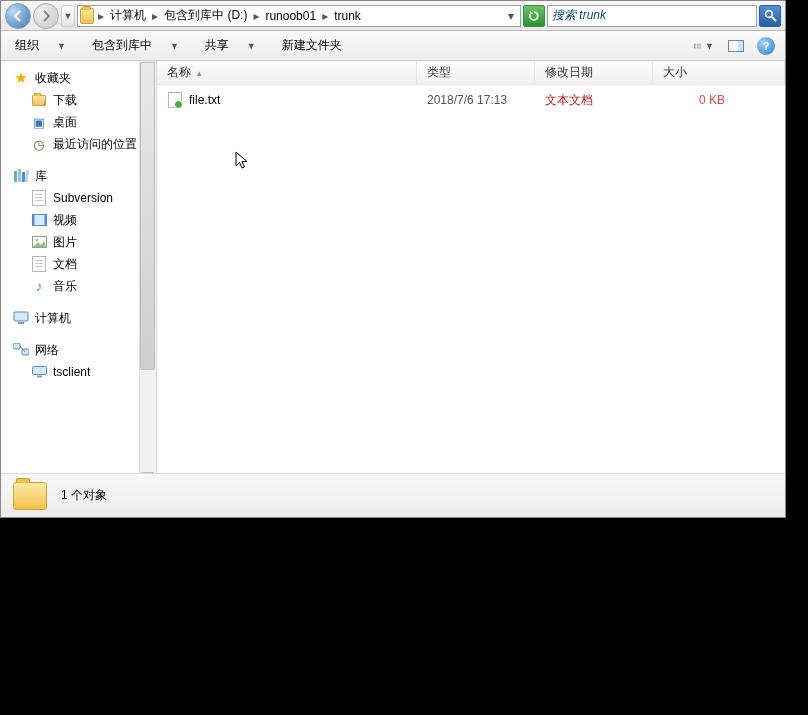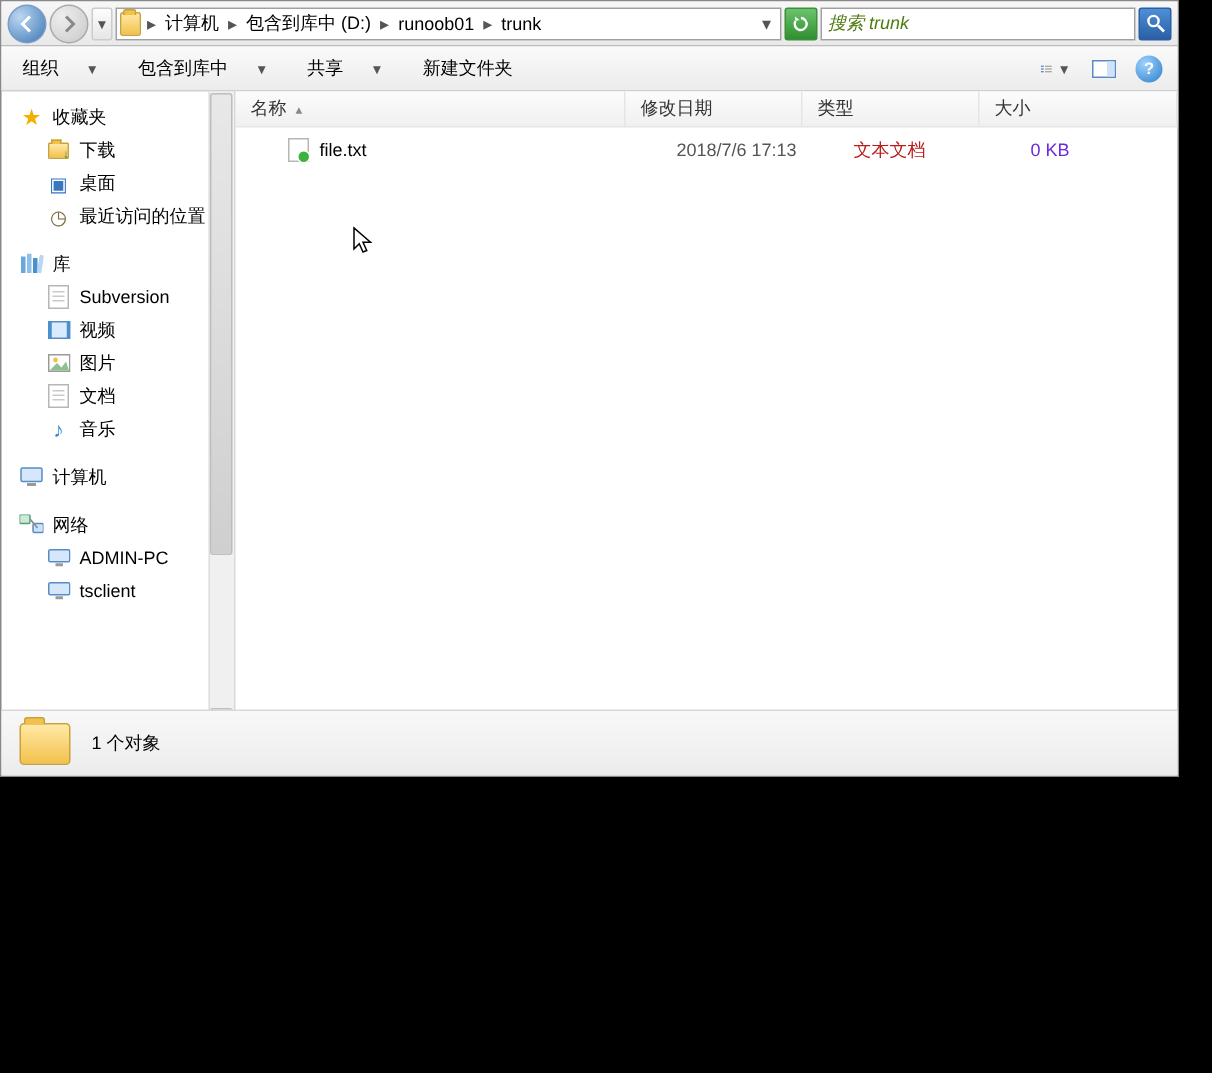--- a/index.html
+++ b/index.html
@@ -12,21 +12,21 @@
   .navbtn { width: 26px; height: 26px; border-radius: 50%; display: flex; align-items: center; justify-content: center; border: 1px solid #7a9dc4; background: radial-gradient(circle at 30% 30%, #bcd7f2, #3c78b4); color: #fff; }
   .navbtn.fwd { background: radial-gradient(circle at 30% 30%, #eee, #c9c9c9); border-color: #aaa; color: #888; }
   .recent { width: 14px; height: 22px; display: flex; align-items: center; justify-content: center; color: #555; border: 1px solid #ccc; background: linear-gradient(#fdfdfd,#e6e6e6); border-radius: 2px; }
   .addrbar { flex: 1; height: 22px; border: 1px solid #a0a0a0; background: #fff; display: flex; align-items: center; padding: 0 2px; gap: 0; }
   .folder-ic { width: 18px; height: 16px; background: linear-gradient(#ffe9a6,#f3c14b); border: 1px solid #caa23a; border-radius: 2px; position: relative; margin-right: 2px; }
   .folder-ic::before { content: ""; position: absolute; top: -3px; left: 1px; width: 7px; height: 3px; background: #f3c14b; border: 1px solid #caa23a; border-bottom: 0; border-radius: 2px 2px 0 0; }
   .crumb { padding: 0 4px; height: 20px; display: flex; align-items: center; gap: 2px; }
   .sep { color: #555; padding: 0 2px; }
   .addr-dd { margin-left: auto; color: #555; padding: 0 4px; }
   .refresh { width: 22px; height: 22px; border: 1px solid #3c8f3c; background: linear-gradient(#6cc36c,#2f8f2f); color: #fff; display: flex; align-items: center; justify-content: center; border-radius: 2px; }
-  .searchbox { width: 210px; height: 22px; border: 1px solid #a0a0a0; background: #fff; display: flex; align-items: center; padding: 0 4px; color: #4d7c0f; font-style: italic; }
+  .searchbox { width: 210px; height: 22px; border: 1px solid #a0a0a0; background: #fff; display: flex; align-items: center; padding: 0 4px; color: #0c4a6e; font-style: italic; }
   .searchbtn { width: 22px; height: 22px; border: 1px solid #2a5fa5; background: linear-gradient(#4f8fd6,#2a5fa5); color: #fff; display: flex; align-items: center; justify-content: center; border-radius: 2px; }
 
   
   .toolbar { height: 30px; display: flex; align-items: center; background: linear-gradient(#fafafa,#ececec); border-bottom: 1px solid #d0d0d0; padding: 0 10px; gap: 18px; }
   .tbitem { display: flex; align-items: center; gap: 18px; height: 22px; padding: 0 4px; }
   .dd { color: #555; font-size: 9px; }
   .tbright { margin-left: auto; display: flex; align-items: center; gap: 10px; }
   .iconbtn { width: 22px; height: 20px; display: flex; align-items: center; justify-content: center; border: 1px solid transparent; }
   .help { width: 18px; height: 18px; border-radius: 50%; background: radial-gradient(circle at 35% 30%, #9fd2ff, #2a7ec9); color: #fff; display: flex; align-items: center; justify-content: center; font-weight: bold; font-size: 11px; }
 
@@ -57,26 +57,26 @@
   
   .listpane { flex: 1; display: flex; flex-direction: column; }
   .cols { display: flex; height: 24px; border-bottom: 1px solid #e5e5e5; background: linear-gradient(#fcfcfc,#f0f0f0); }
   .col { padding: 0 10px; display: flex; align-items: center; gap: 6px; border-right: 1px solid #e5e5e5; color: #333; }
   .col.name { width: 260px; }
   .col.mod { width: 118px; }
   .col.type { width: 118px; }
   .col.size { flex: 1; }
   .sortglyph { color: #888; font-size: 9px; }
   .rows { flex: 1; padding-top: 4px; }
-  .row { display: flex; height: 22px; align-items: center; padding-left: 24px; }
+  .row { display: flex; height: 22px; align-items: center; }
   .cell { padding: 0 10px; display: flex; align-items: center; gap: 6px; }
   .cell.name { width: 260px; }
   .cell.mod { width: 118px; color: #555; }
   .cell.type { width: 118px; color: #b91c1c; }
-  .cell.size { flex: 1; justify-content: flex-start; padding-right: 24px; color: #6d28d9; }
+  .cell.size { flex: 1; justify-content: center; padding-right: 24px; color: #ef4444; }
   .file-ic { width: 14px; height: 16px; background: #fff; border: 1px solid #b6b6b6; position: relative; }
   .file-ic::after { content: ""; position: absolute; right: -2px; bottom: -2px; width: 7px; height: 7px; border-radius: 50%; background: #3cb33c; border: 1px solid #fff; }
 
   
   .status { position: absolute; left: 0; right: 0; bottom: 0; height: 44px; border-top: 1px solid #d9d9d9; background: linear-gradient(#f8f8f8,#ececec); display: flex; align-items: center; padding: 0 12px; gap: 14px; }
   .bigfolder { width: 34px; height: 28px; background: linear-gradient(#ffe9a6,#f3c14b); border: 1px solid #caa23a; border-radius: 3px; position: relative; }
   .bigfolder::before { content: ""; position: absolute; top: -5px; left: 2px; width: 12px; height: 4px; background: #f3c14b; border: 1px solid #caa23a; border-bottom: 0; border-radius: 2px 2px 0 0; }
 
   .cursor { position: absolute; left: 234px; top: 150px; pointer-events: none; }
 
@@ -275,50 +275,41 @@
             </span>
             <span>网络</span>
           </div>
         <div class="node l2">
             <span class="ic pc-ic">
               <svg width="15" height="12" viewBox="0 0 15 12">
                 <rect x="0.5" y="0.5" width="14" height="8" rx="1" fill="#d5e7fa" stroke="#5a8bc4"></rect>
                 <rect x="5" y="9.5" width="5" height="2" fill="#9a9a9a"></rect>
               </svg>
             </span>
-            <span>ADMIN-PC</span>
-          </div>
-        <div class="node l2">
-            <span class="ic pc-ic">
-              <svg width="15" height="12" viewBox="0 0 15 12">
-                <rect x="0.5" y="0.5" width="14" height="8" rx="1" fill="#d5e7fa" stroke="#5a8bc4"></rect>
-                <rect x="5" y="9.5" width="5" height="2" fill="#9a9a9a"></rect>
-              </svg>
-            </span>
             <span>tsclient</span>
           </div>
       </div>
 
       <div class="scrolltrack">
         <div class="scrollthumb"></div>
         <div class="scrollarrow">▾</div>
       </div>
     </div>
 
     <div class="listpane">
       <div class="cols">
         <div class="col name">
             <span>名称</span>
             <span class="sortglyph">▴</span>
           </div>
+        <div class="col type">
+            <span>类型</span>
+          </div>
         <div class="col mod">
             <span>修改日期</span>
-          </div>
-        <div class="col type">
-            <span>类型</span>
           </div>
         <div class="col size">
             <span>大小</span>
           </div>
       </div>
       <div class="rows">
         <div class="row">
           <div class="cell name">
               <span class="ic" style="position:relative">
                 <span class="file-ic"></span>

